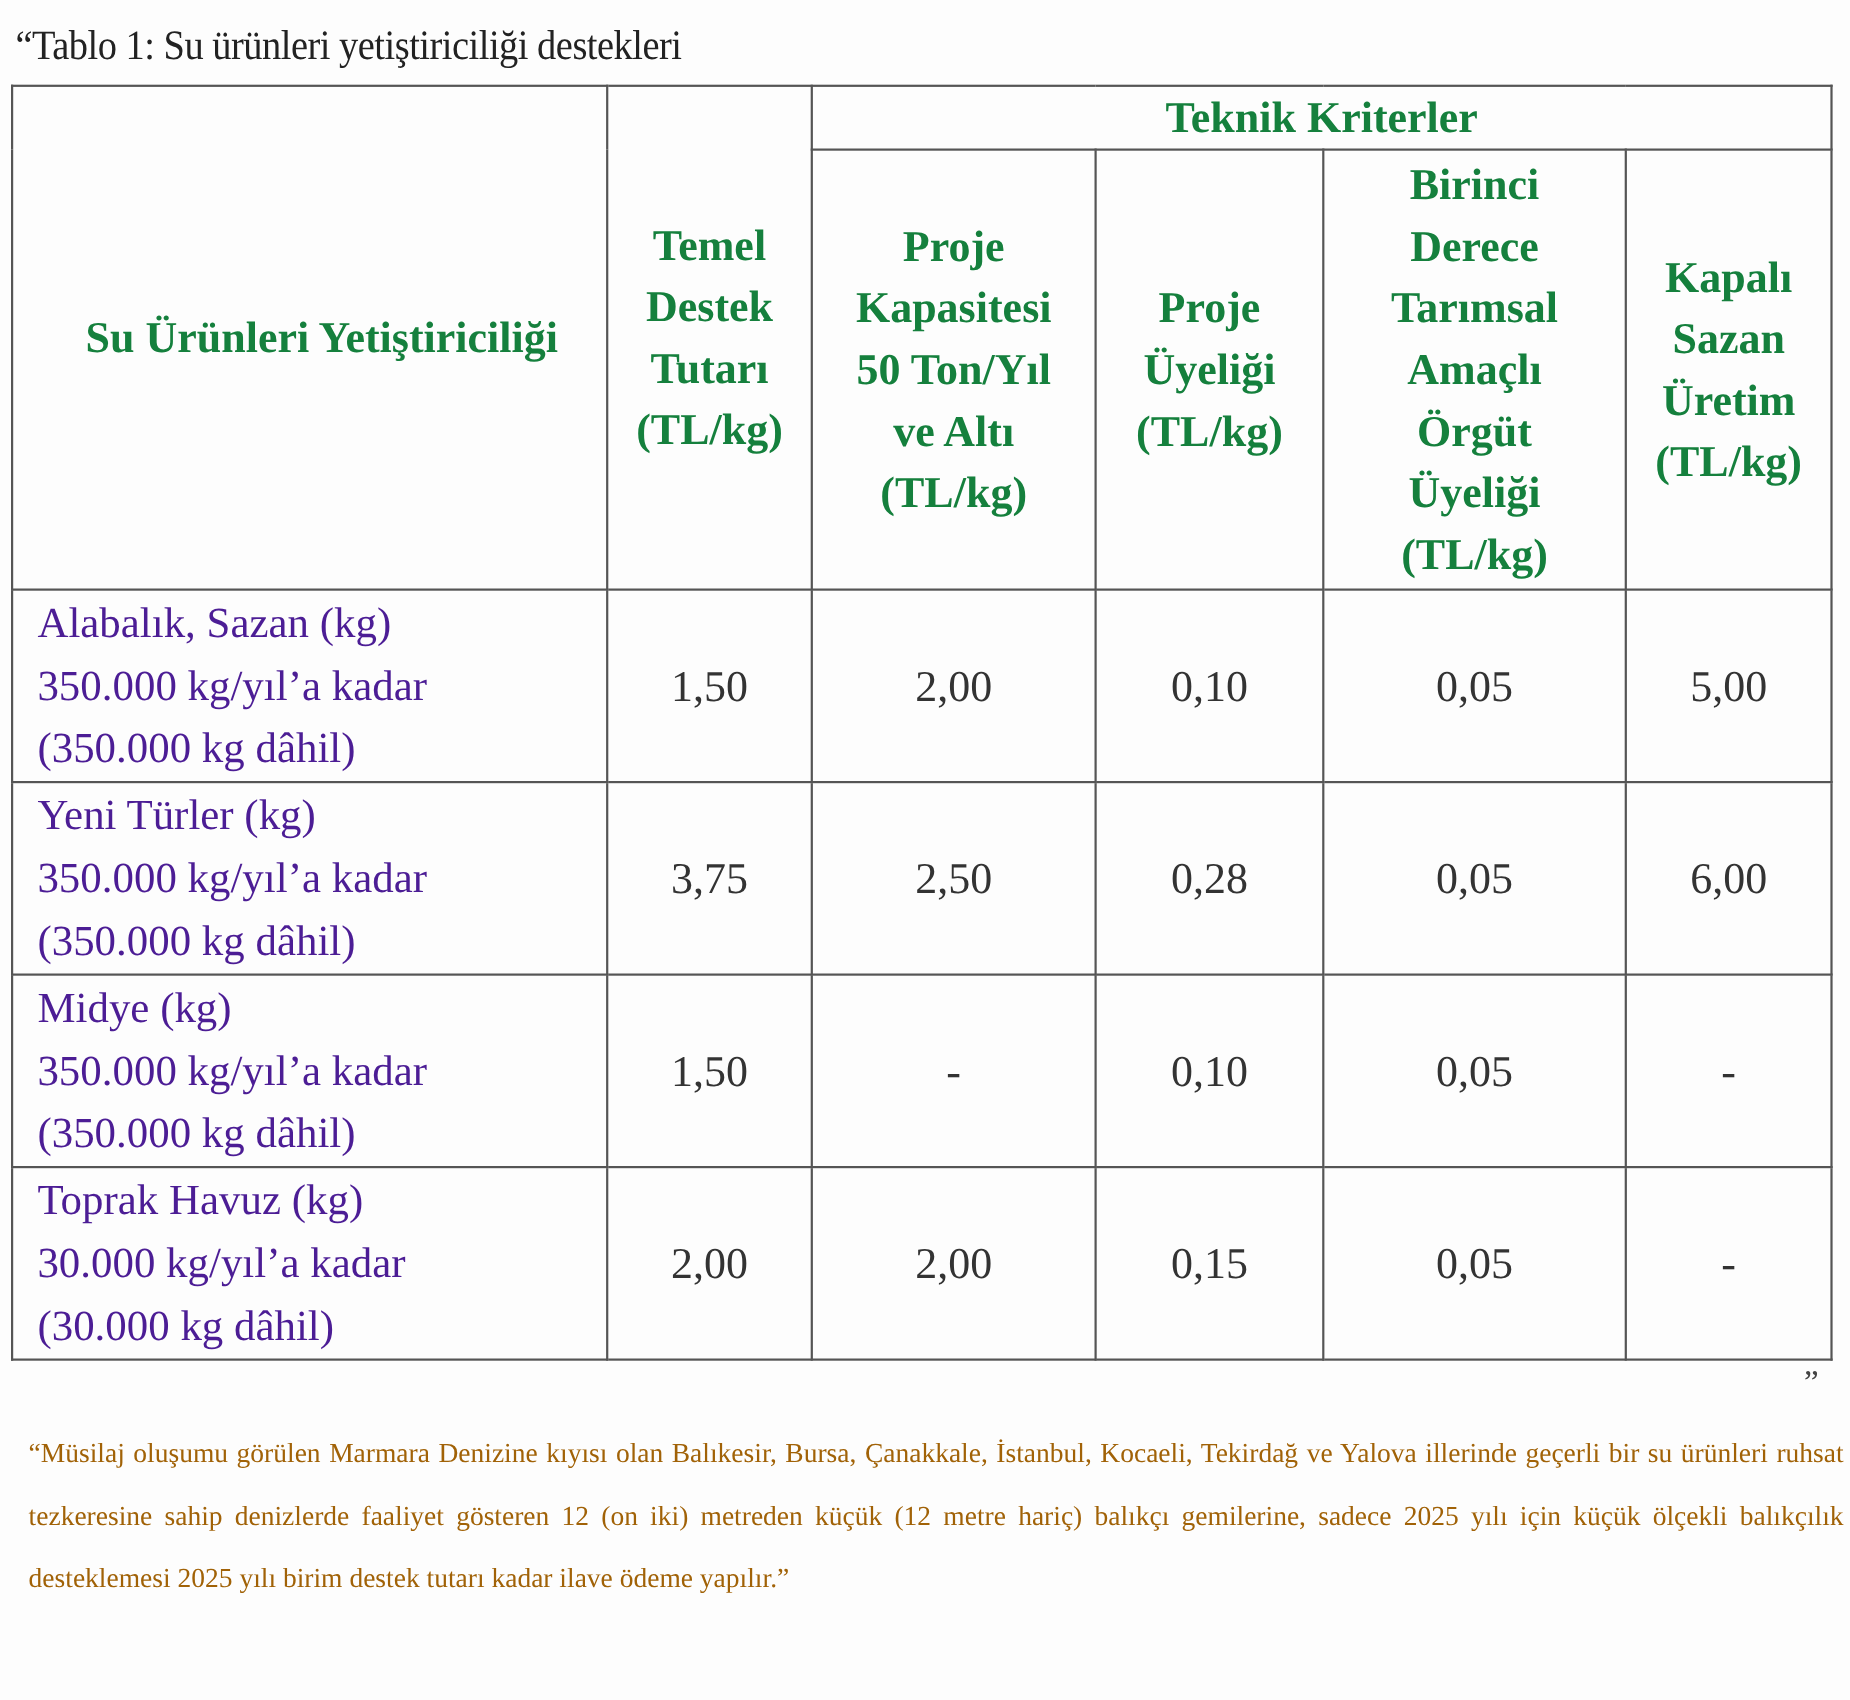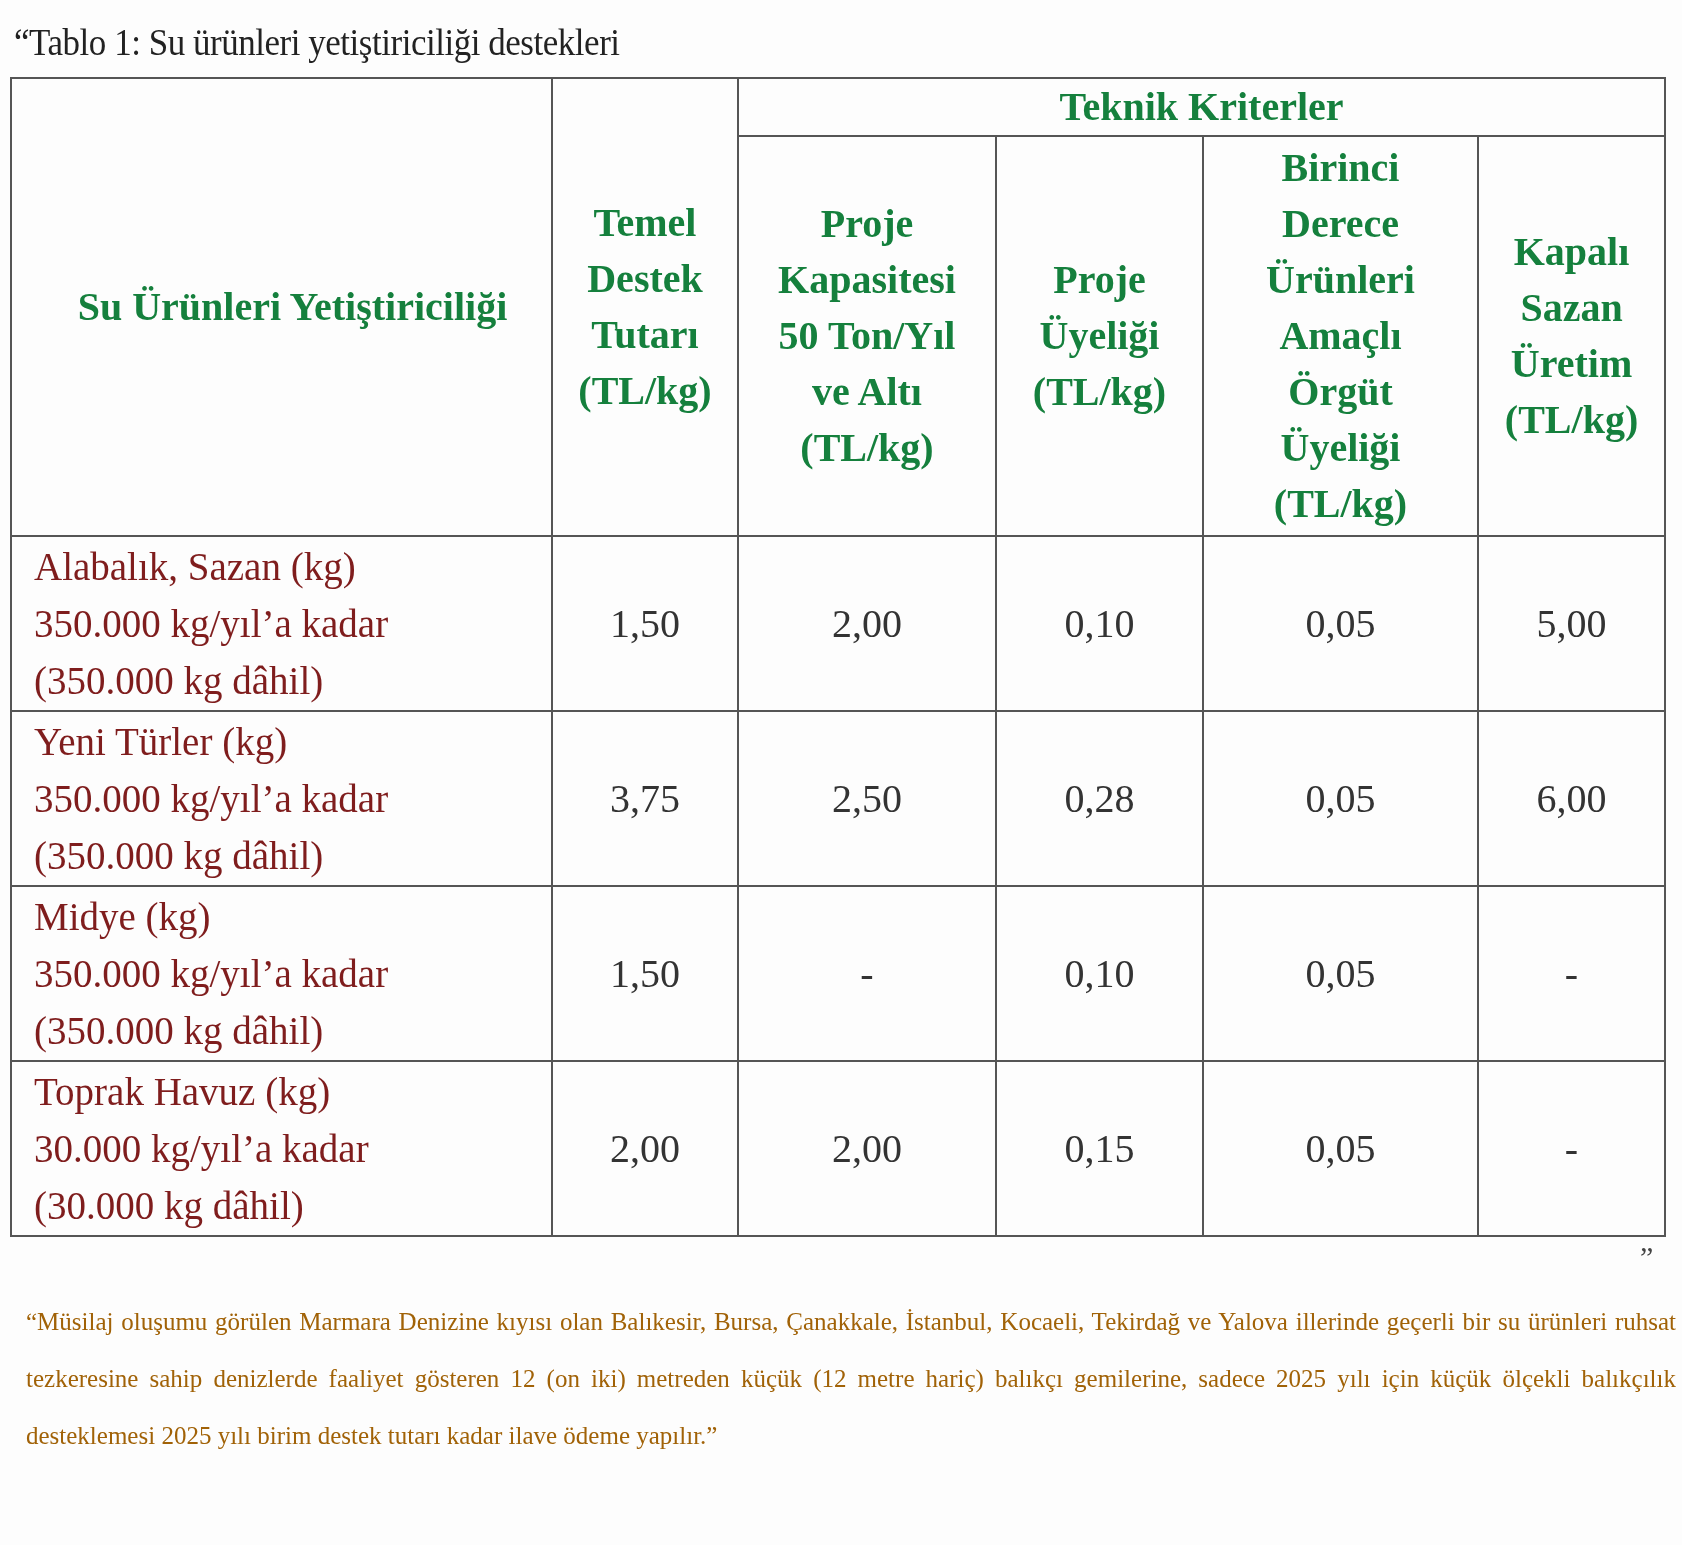--- a/index.html
+++ b/index.html
@@ -24,21 +24,21 @@
   }
   .hdr {
     font-weight:bold; font-size:40px; line-height:56px; color:#15803d;
   }
   .hdr-main { text-align:center; padding-left:22px !important; }
   .group-hdr { height:56px; font-weight:bold; font-size:38px; }
   .sub-hdr-row { height:400px; }
   .row { height:175px; }
   .rowlbl {
     text-align:left !important; padding-left:22px !important;
-    font-size:39px; line-height:57px; color:#7f1d1d;
+    font-size:39px; line-height:57px; color:#4c1d95;
   }
   .val { font-size:40px; color:#333;margin-left:36px; }
   .endquote {
     position:absolute; left:1640px; top:1240px; font-size:30px; color:#444;
   }
   .para {
     position:absolute; left:26px; top:1293px; width:1650px;
     font-size:25px; line-height:57px; text-align:justify; color:#a16207;
   }
 </style>
@@ -80,21 +80,21 @@
       <div>(TL/kg)</div>
     </th>
     <th class="hdr">
       <div>Proje</div>
       <div>Üyeliği</div>
       <div>(TL/kg)</div>
     </th>
     <th class="hdr">
       <div>Birinci</div>
       <div>Derece</div>
-      <div>Ürünleri</div>
+      <div>Tarımsal</div>
       <div>Amaçlı</div>
       <div>Örgüt</div>
       <div>Üyeliği</div>
       <div>(TL/kg)</div>
     </th>
     <th class="hdr">
       <div>Kapalı</div>
       <div>Sazan</div>
       <div>Üretim</div>
       <div>(TL/kg)</div>

